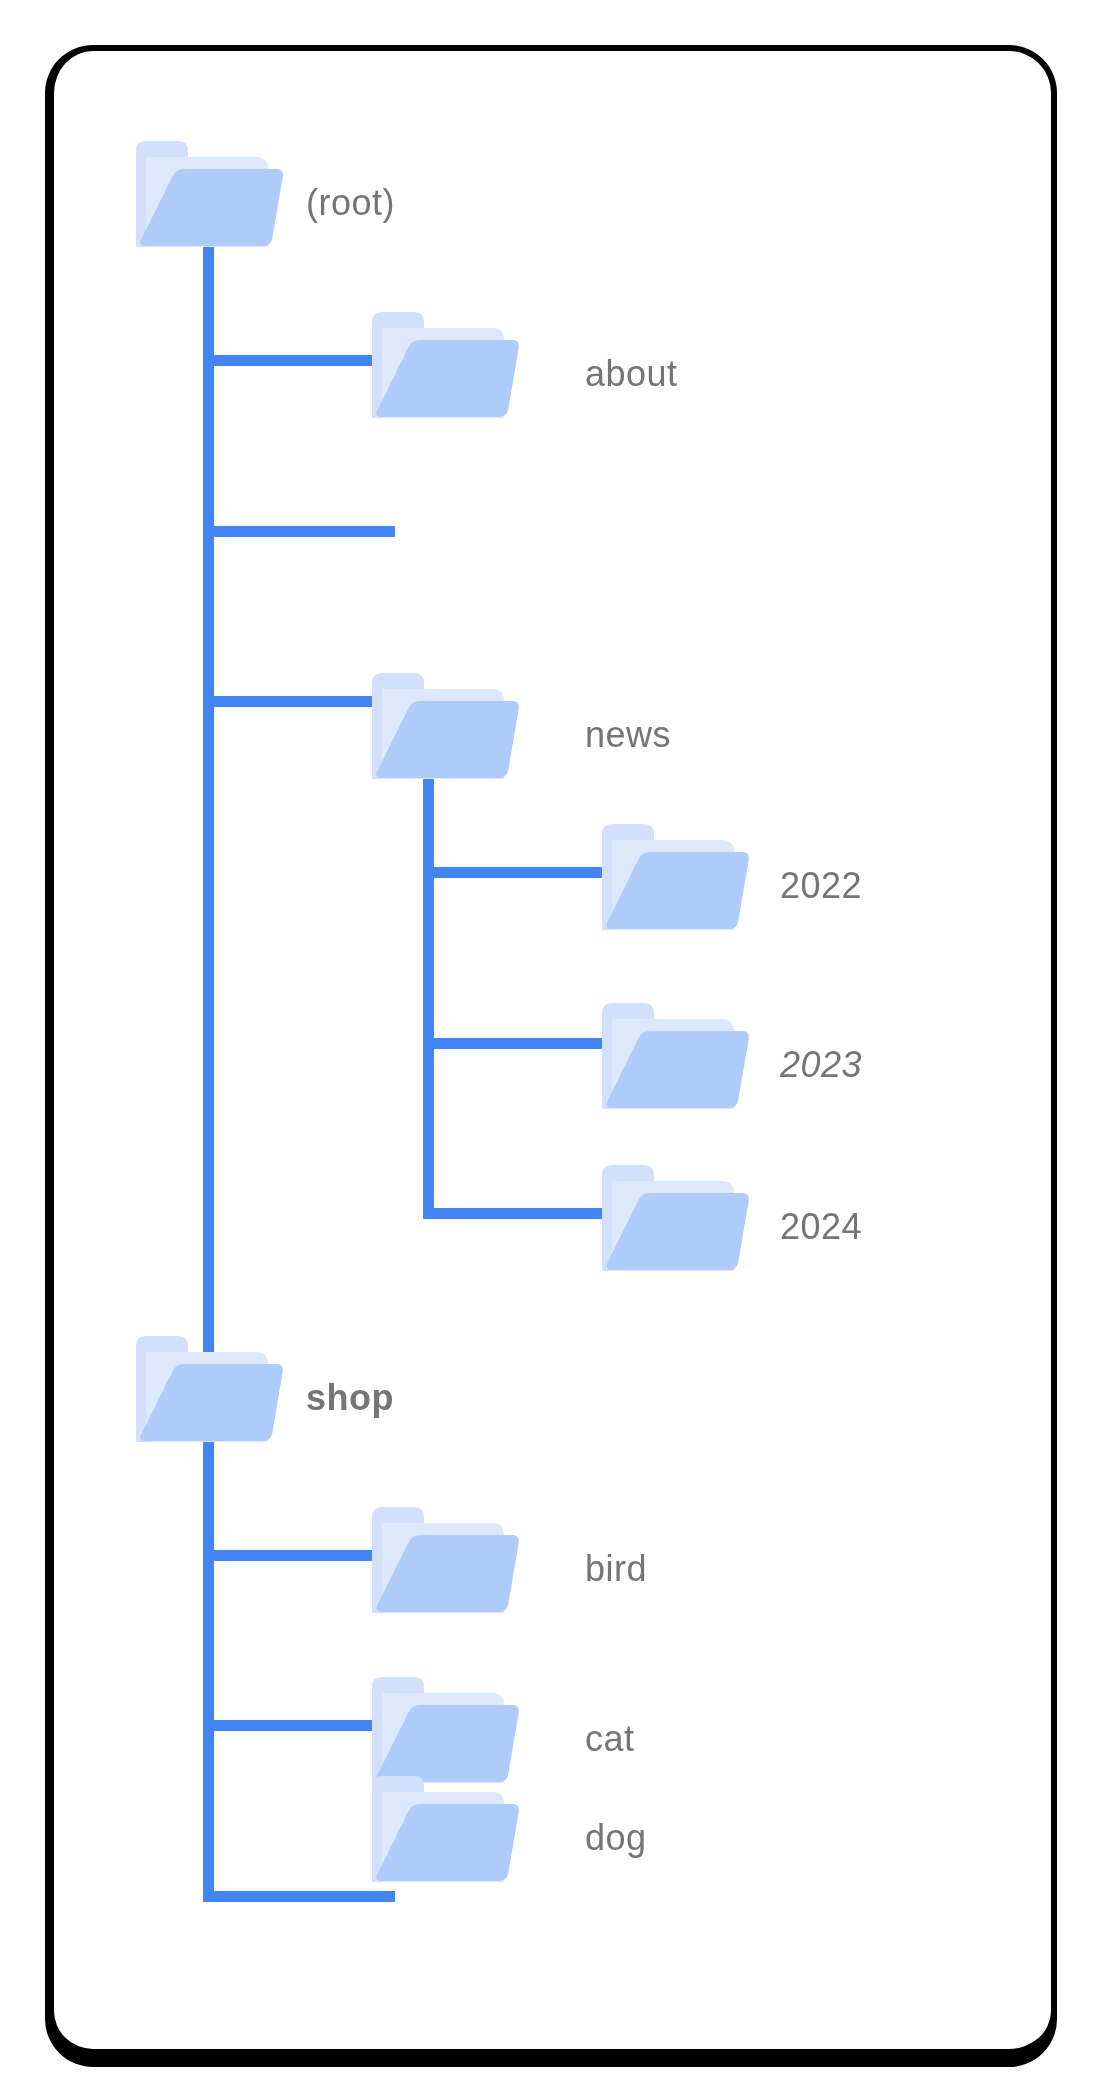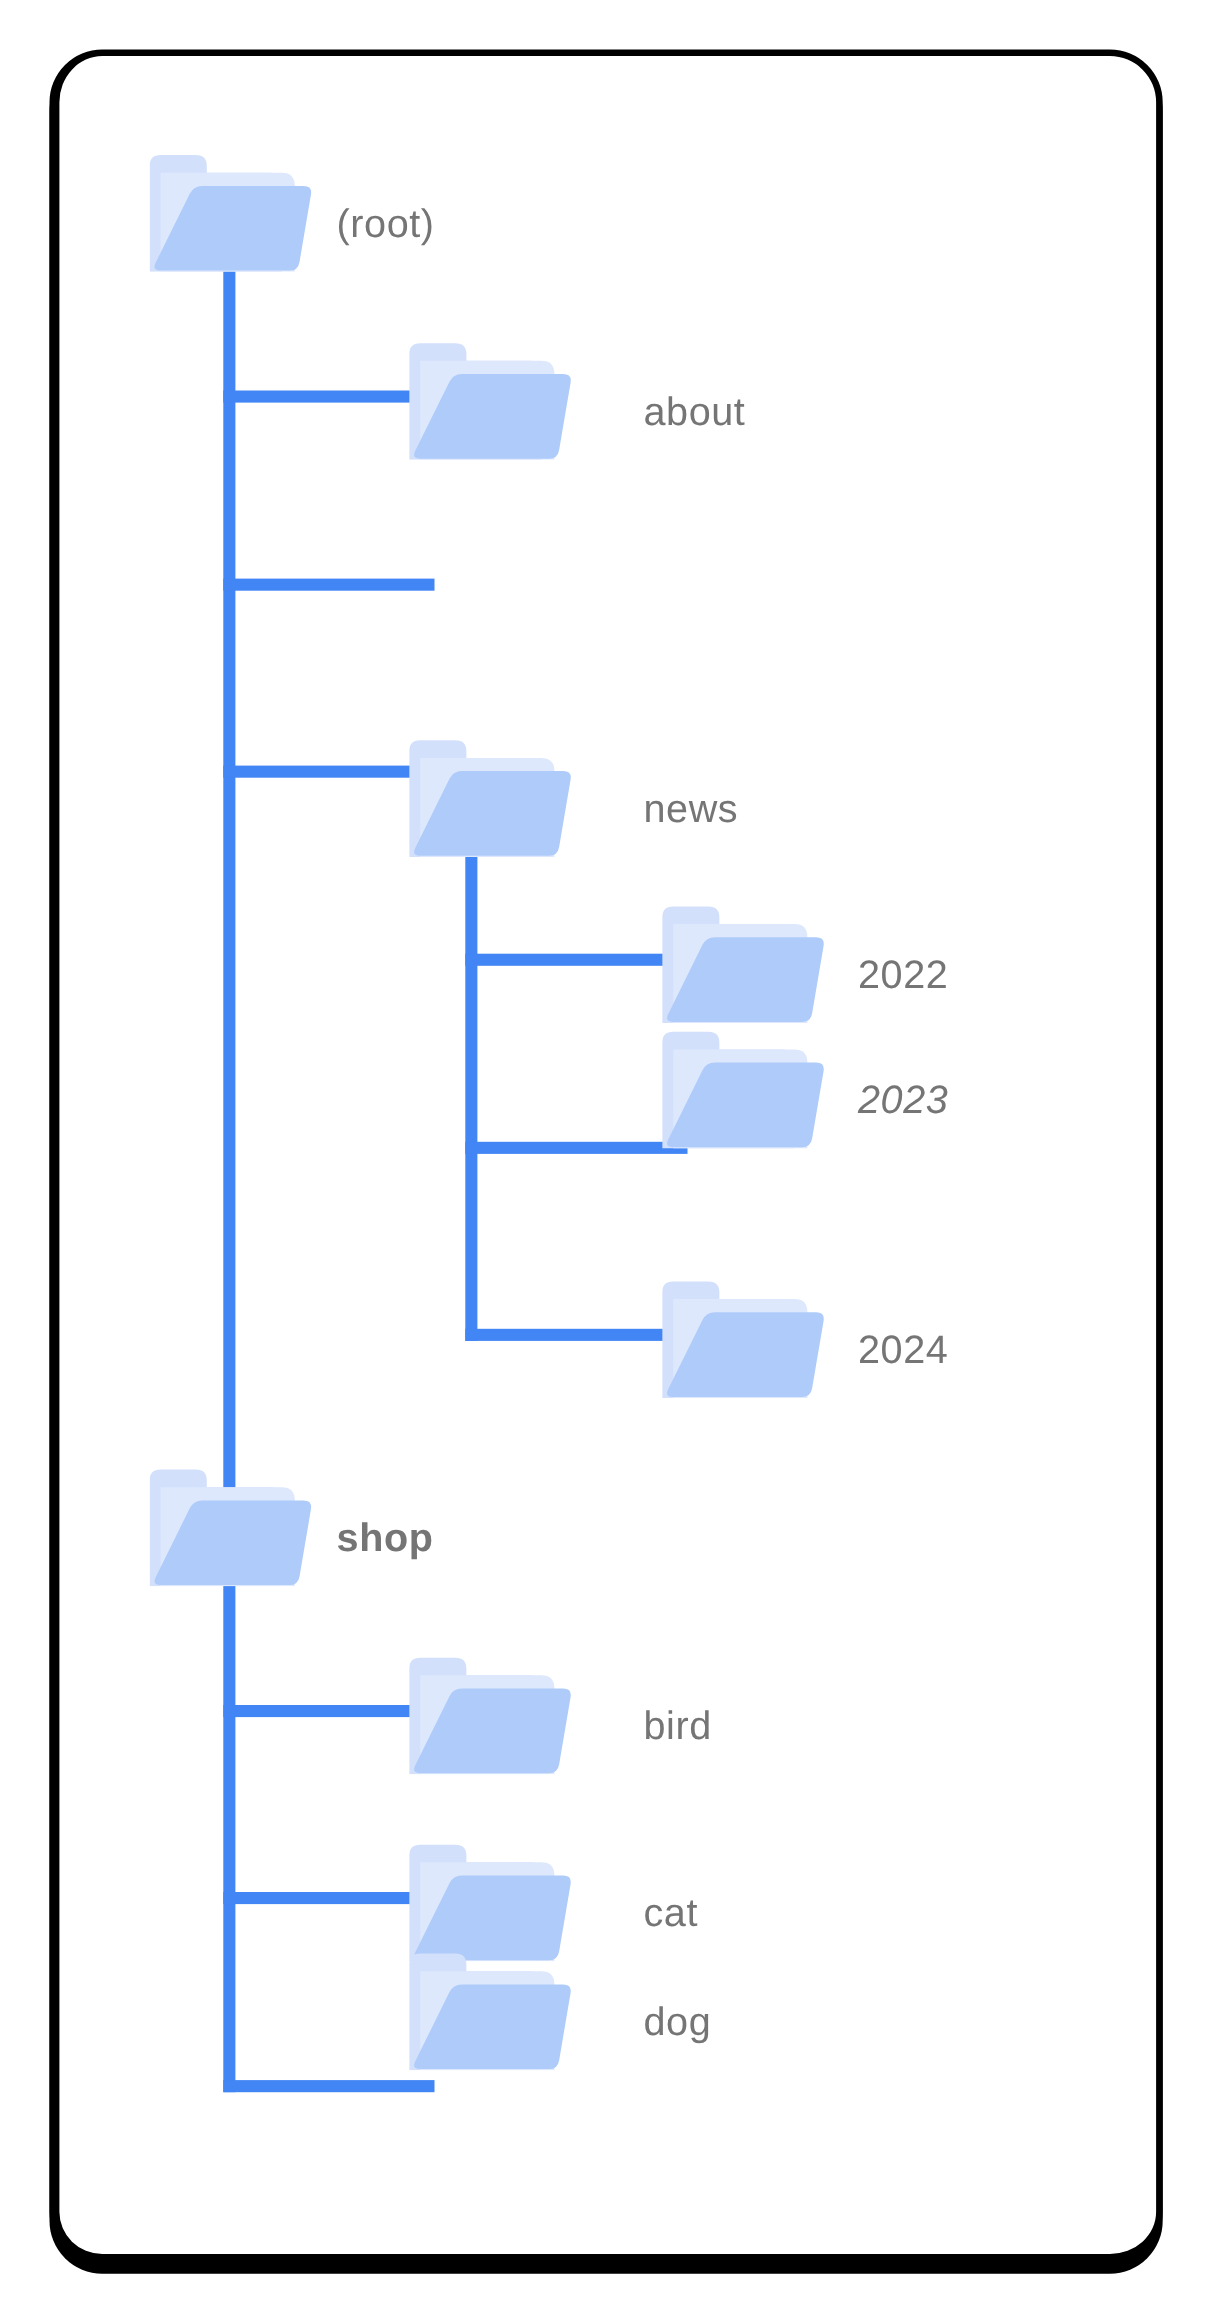--- a/index.html
+++ b/index.html
@@ -84,21 +84,21 @@
     <span class="lbl lbl-l1">news</span>
   </div>
 
   <div class="node" style="left:602px;top:814px;">
     <svg class="folder" viewBox="0 0 152 116">
         <use href="#folder-glyph"></use>
       </svg>
     <span class="lbl lbl-l2">2022</span>
   </div>
 
-  <div class="node" style="left:602px;top:928px;font-style:italic;">
+  <div class="node" style="left:602px;top:993px;font-style:italic;">
     <svg class="folder" viewBox="0 0 152 116">
         <use href="#folder-glyph"></use>
       </svg>
     <span class="lbl lbl-l2">2023</span>
   </div>
 
   <div class="node" style="left:602px;top:1155px;">
     <svg class="folder" viewBox="0 0 152 116">
         <use href="#folder-glyph"></use>
       </svg>

